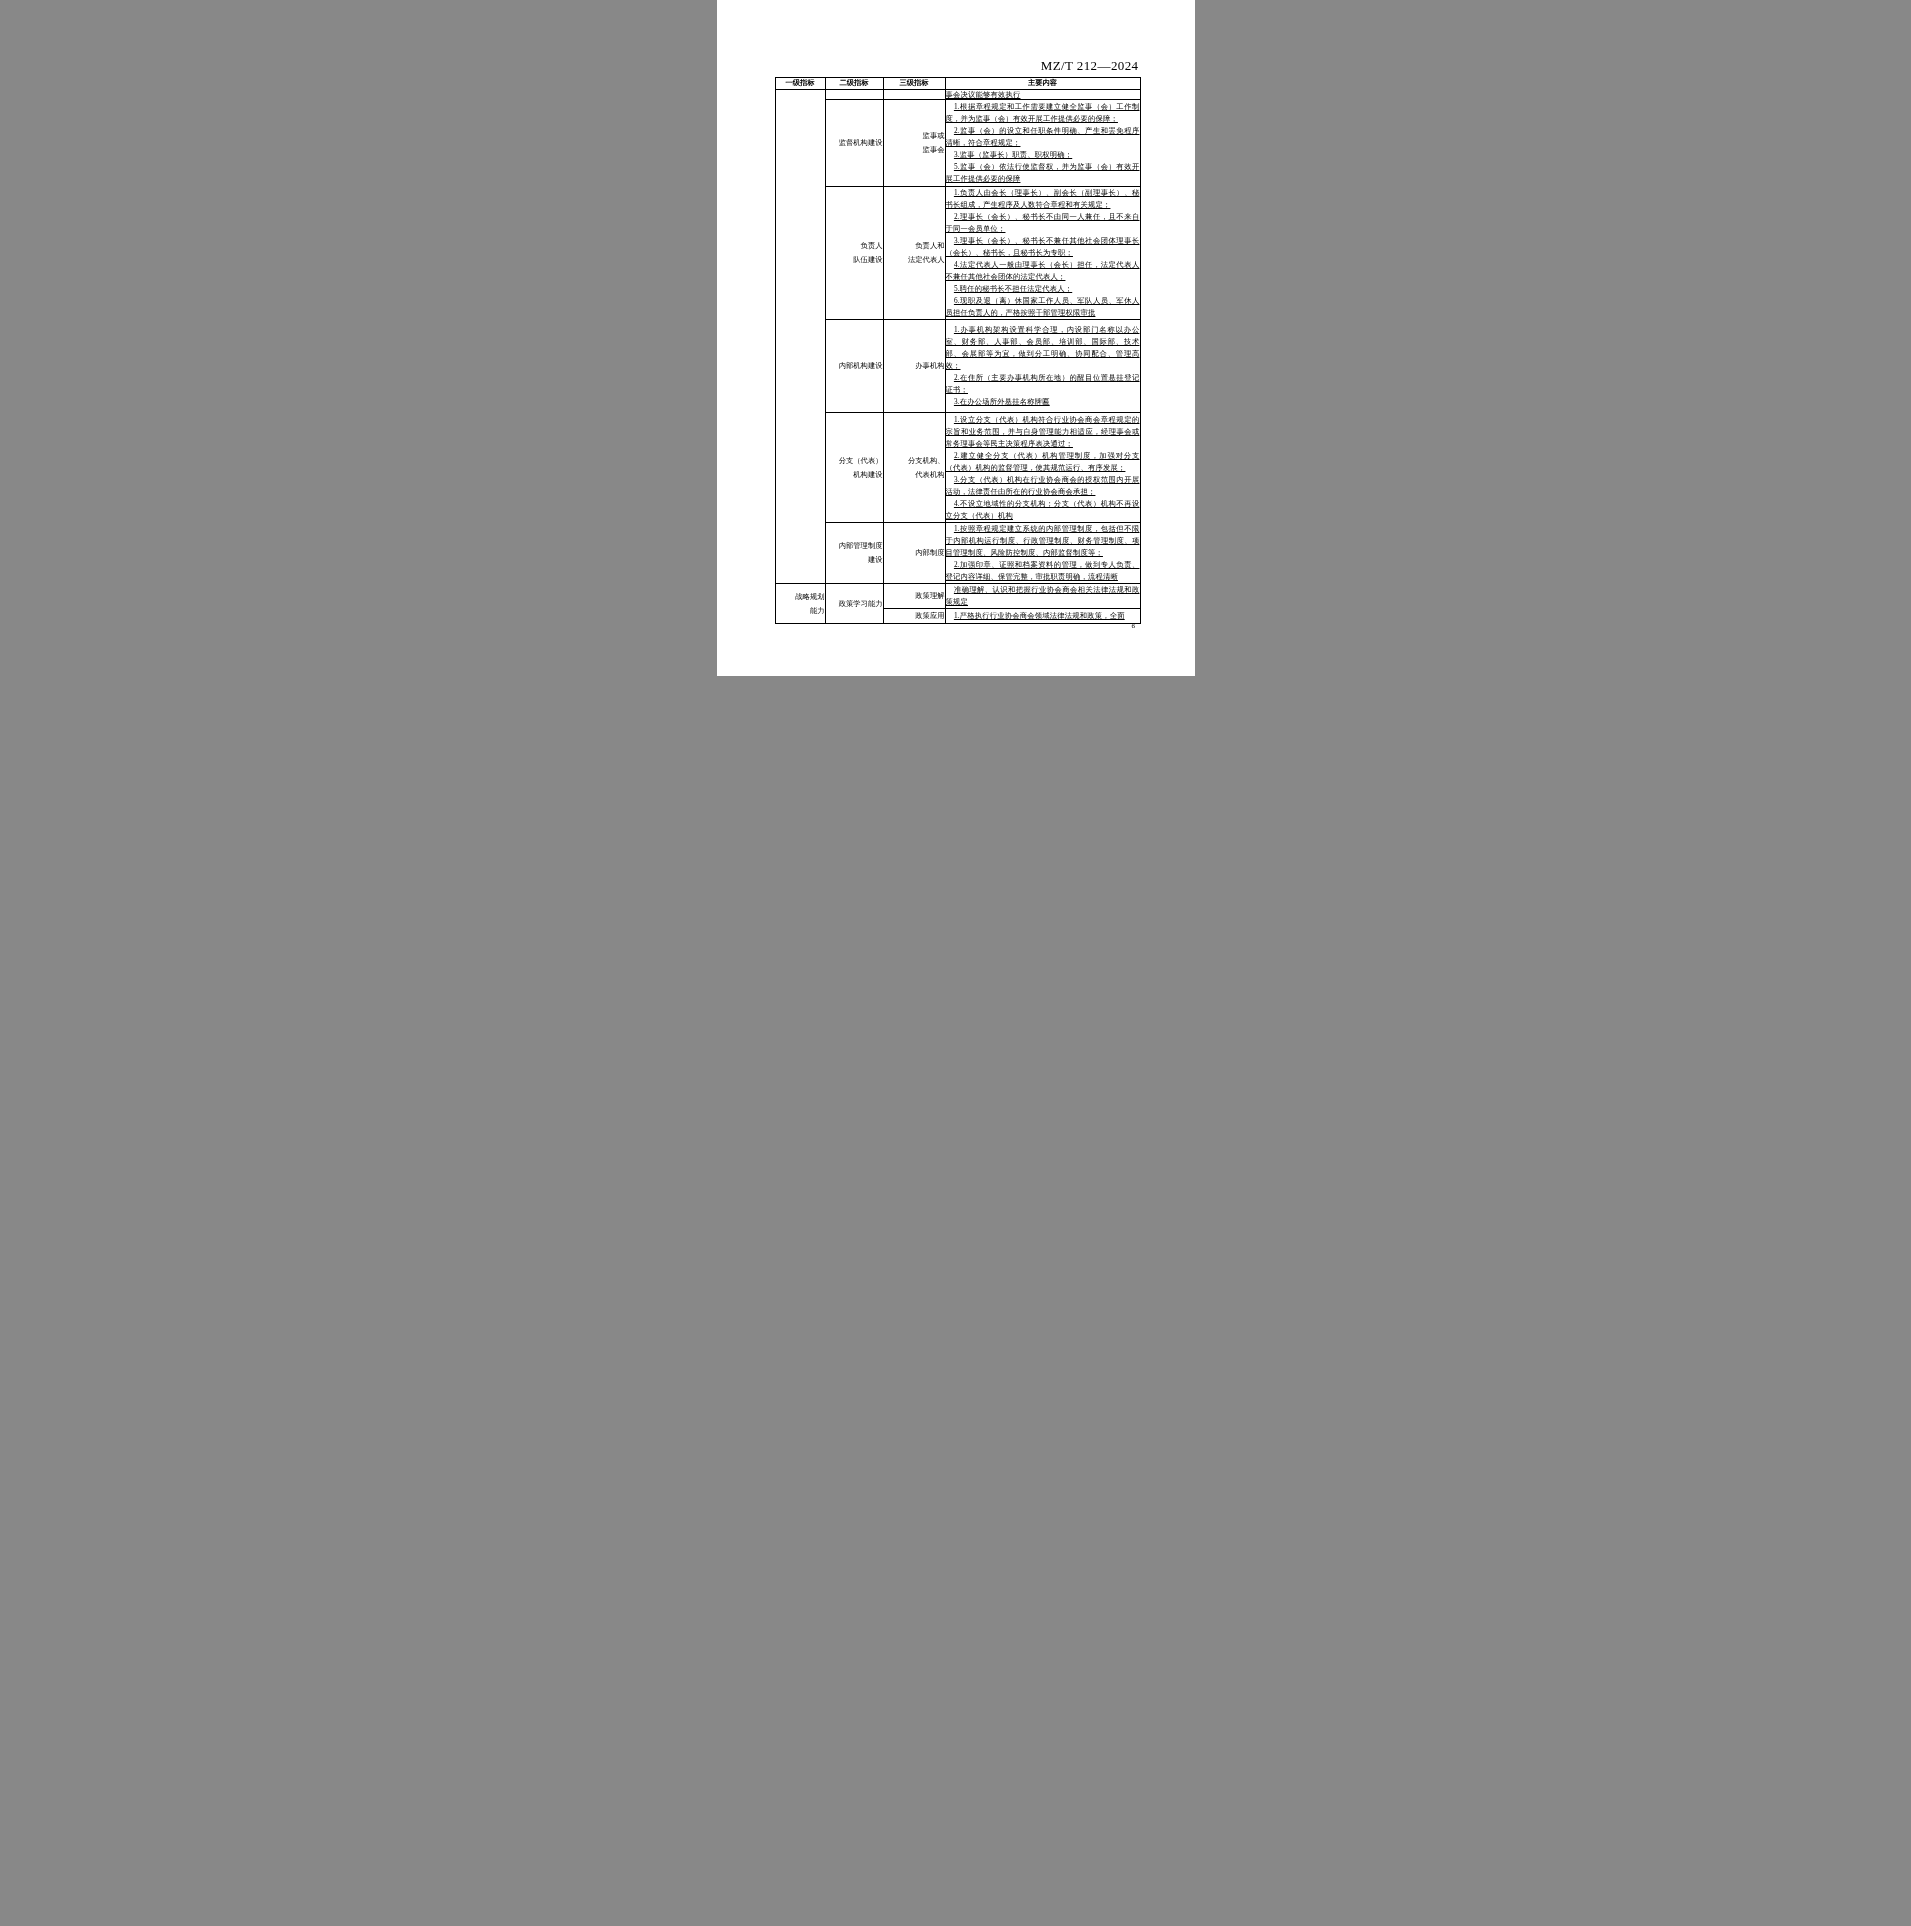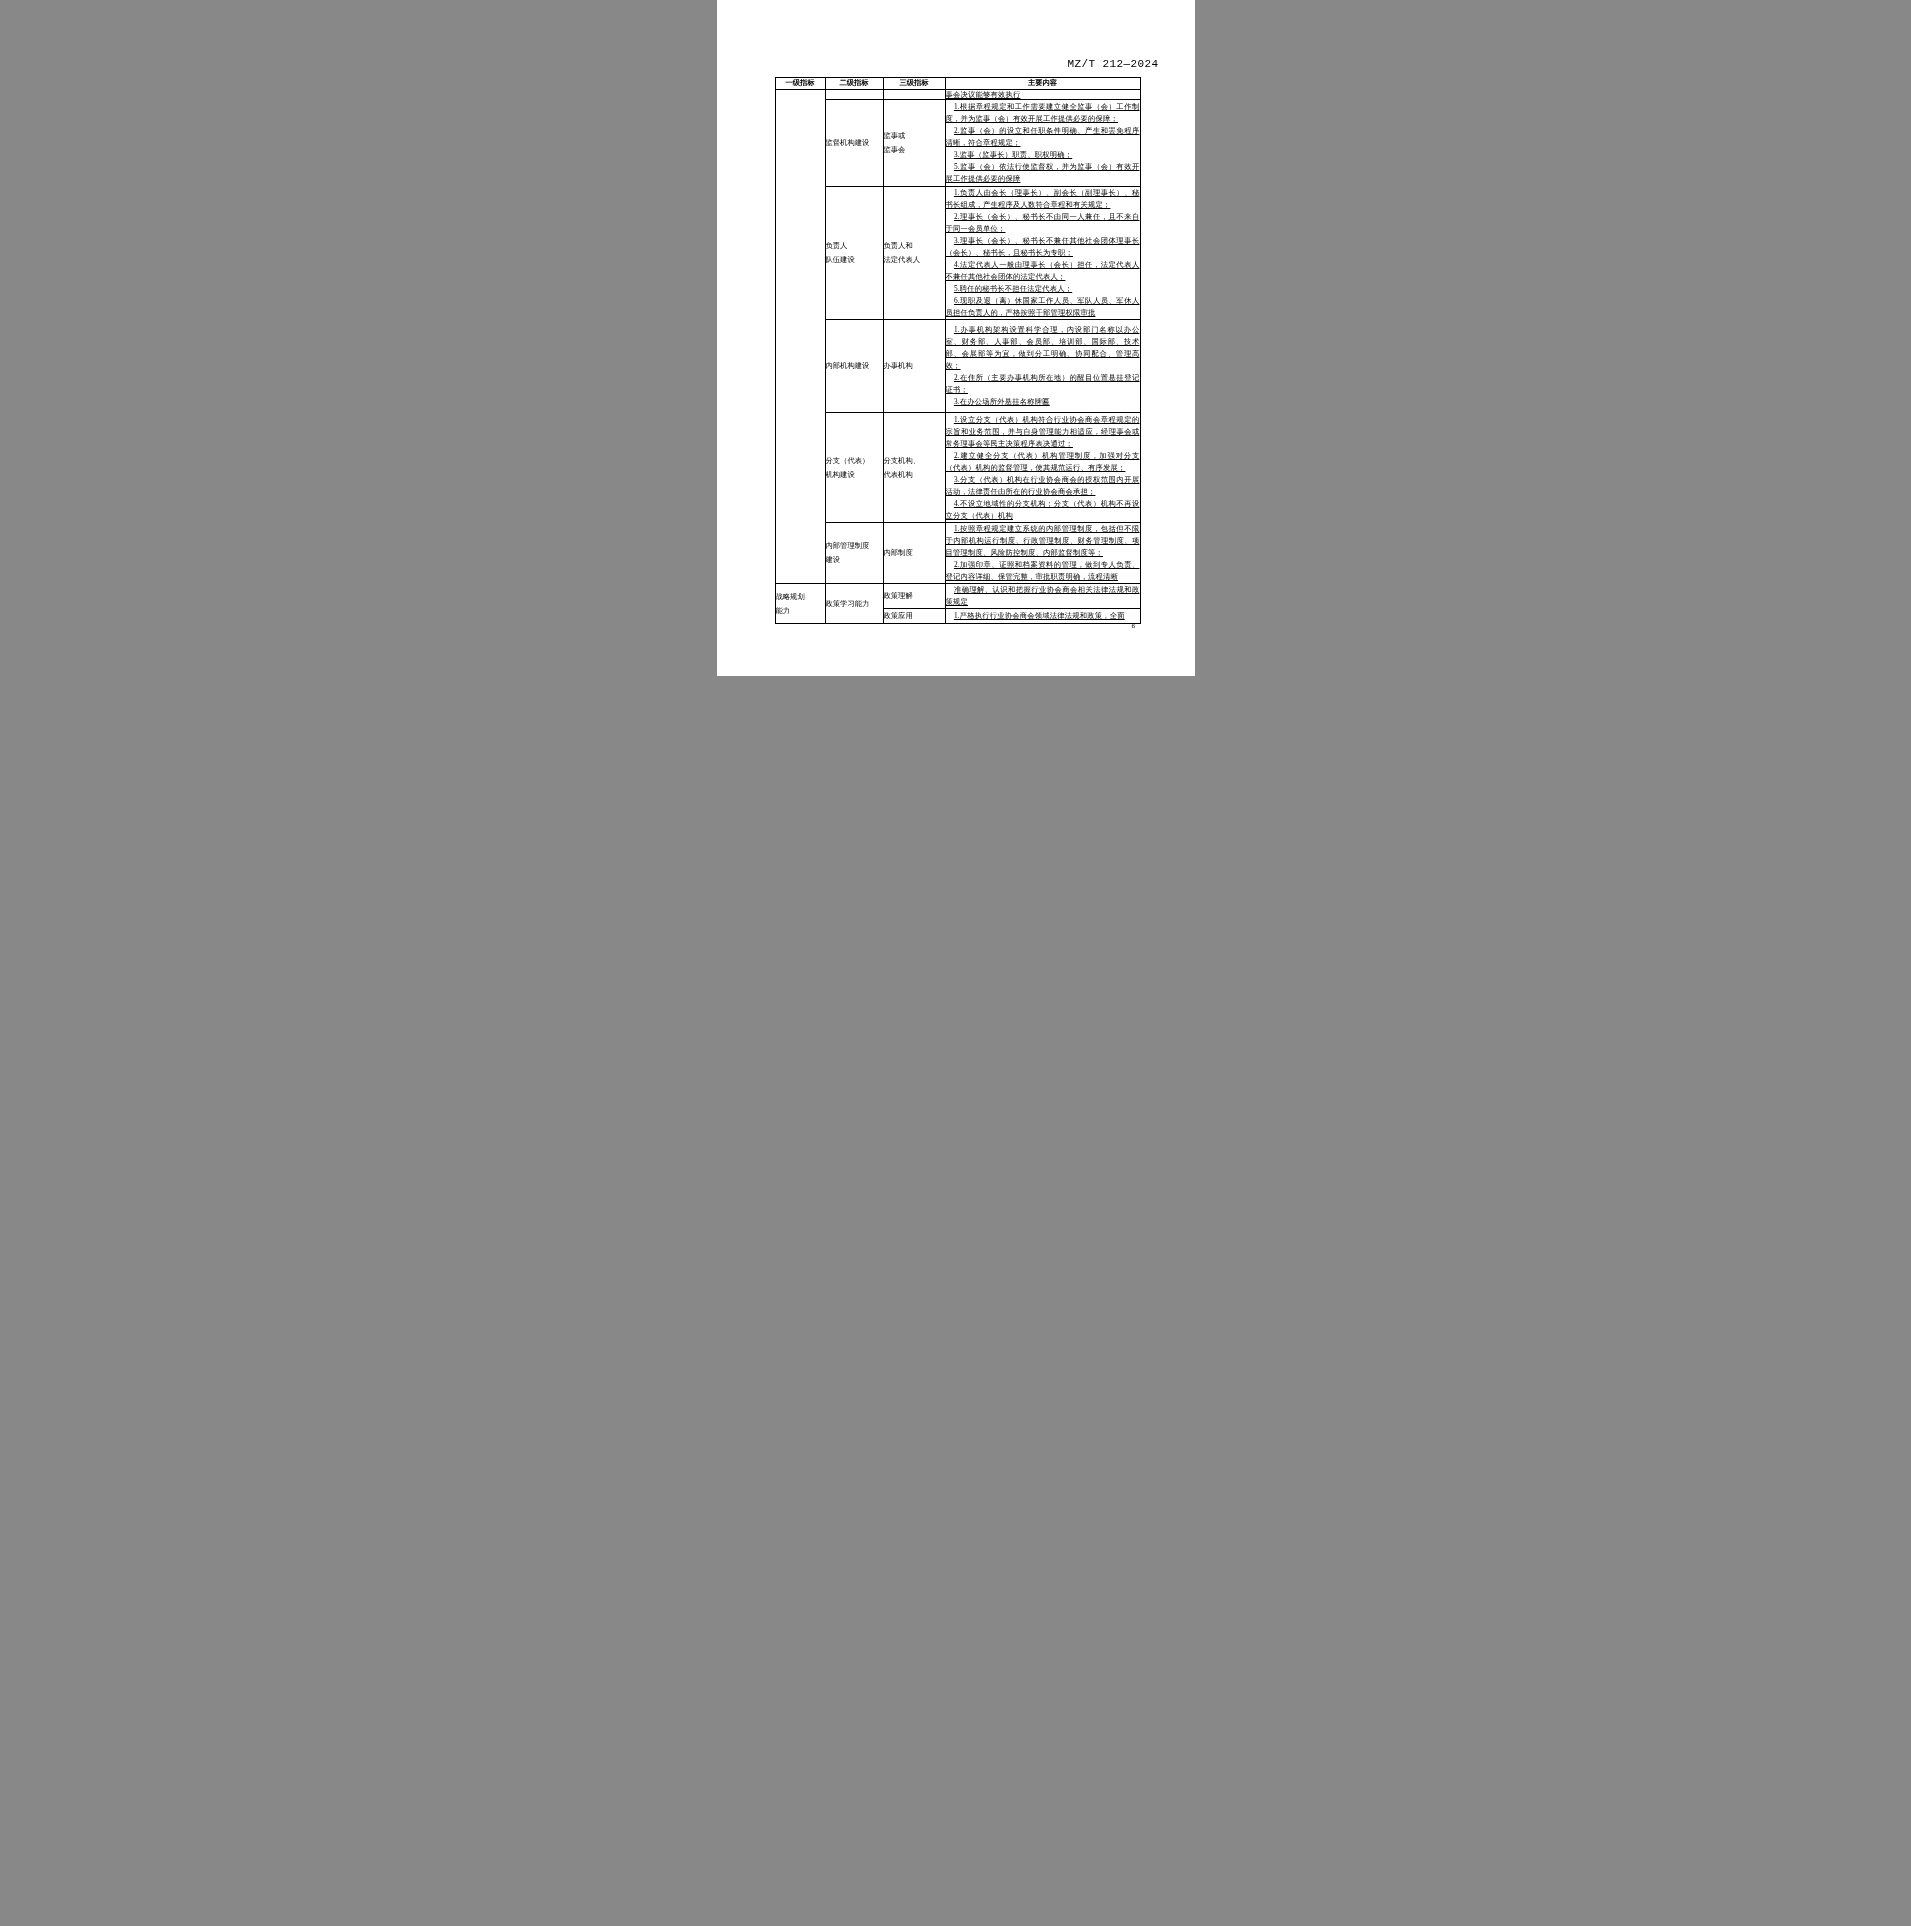--- a/index.html
+++ b/index.html
@@ -7,23 +7,23 @@
     position:relative;
     width:478px;height:676px;
     background:#ffffff;
     margin:0 auto;
     font-family:"Liberation Serif","DejaVu Serif",serif;
     color:#000;
   }
   .std-code{
     position:absolute;
     top:58px;
-    right:36px;
-    font-family:Liberation Mono, monospace;
-    font-size:11px;
+    right:56px;
+    font-family:Liberation Serif, serif;
+    font-size:13px;
     letter-spacing:0.4px;
     white-space:nowrap;
   }
   table.indicator{
     position:absolute;
     left:58px;top:77px;
     border-collapse:collapse;
     table-layout:fixed;
     width:365px;
     border:1.2px solid #000;
@@ -38,21 +38,21 @@
   }
   table.indicator thead th{
     font-family:"Liberation Sans","DejaVu Sans",sans-serif;
     font-weight:bold;
     text-align:center;
     height:10.8px;
     border-bottom:1.2px solid #000;
   }
   col.c1{width:50px;} col.c2{width:58px;} col.c3{width:62px;} col.c4{width:195px;}
   td.lbl{
-    text-align:left;
+    text-align:right;
     line-height:14px;
   }
   td.content{
     padding:0.8px 3.1px;
   }
   td.content p{
     margin:0;
     text-align:justify;
     text-indent:1.15em;
     line-height:12px;

